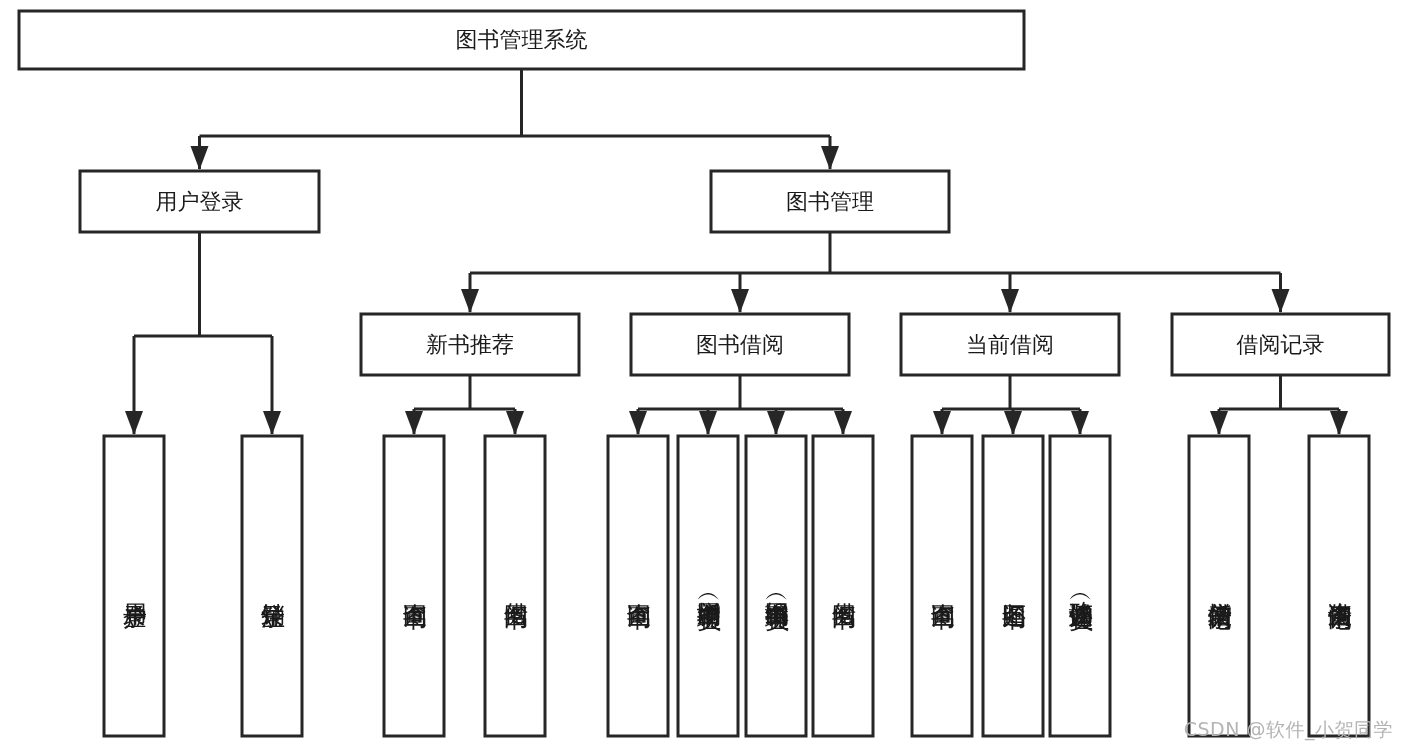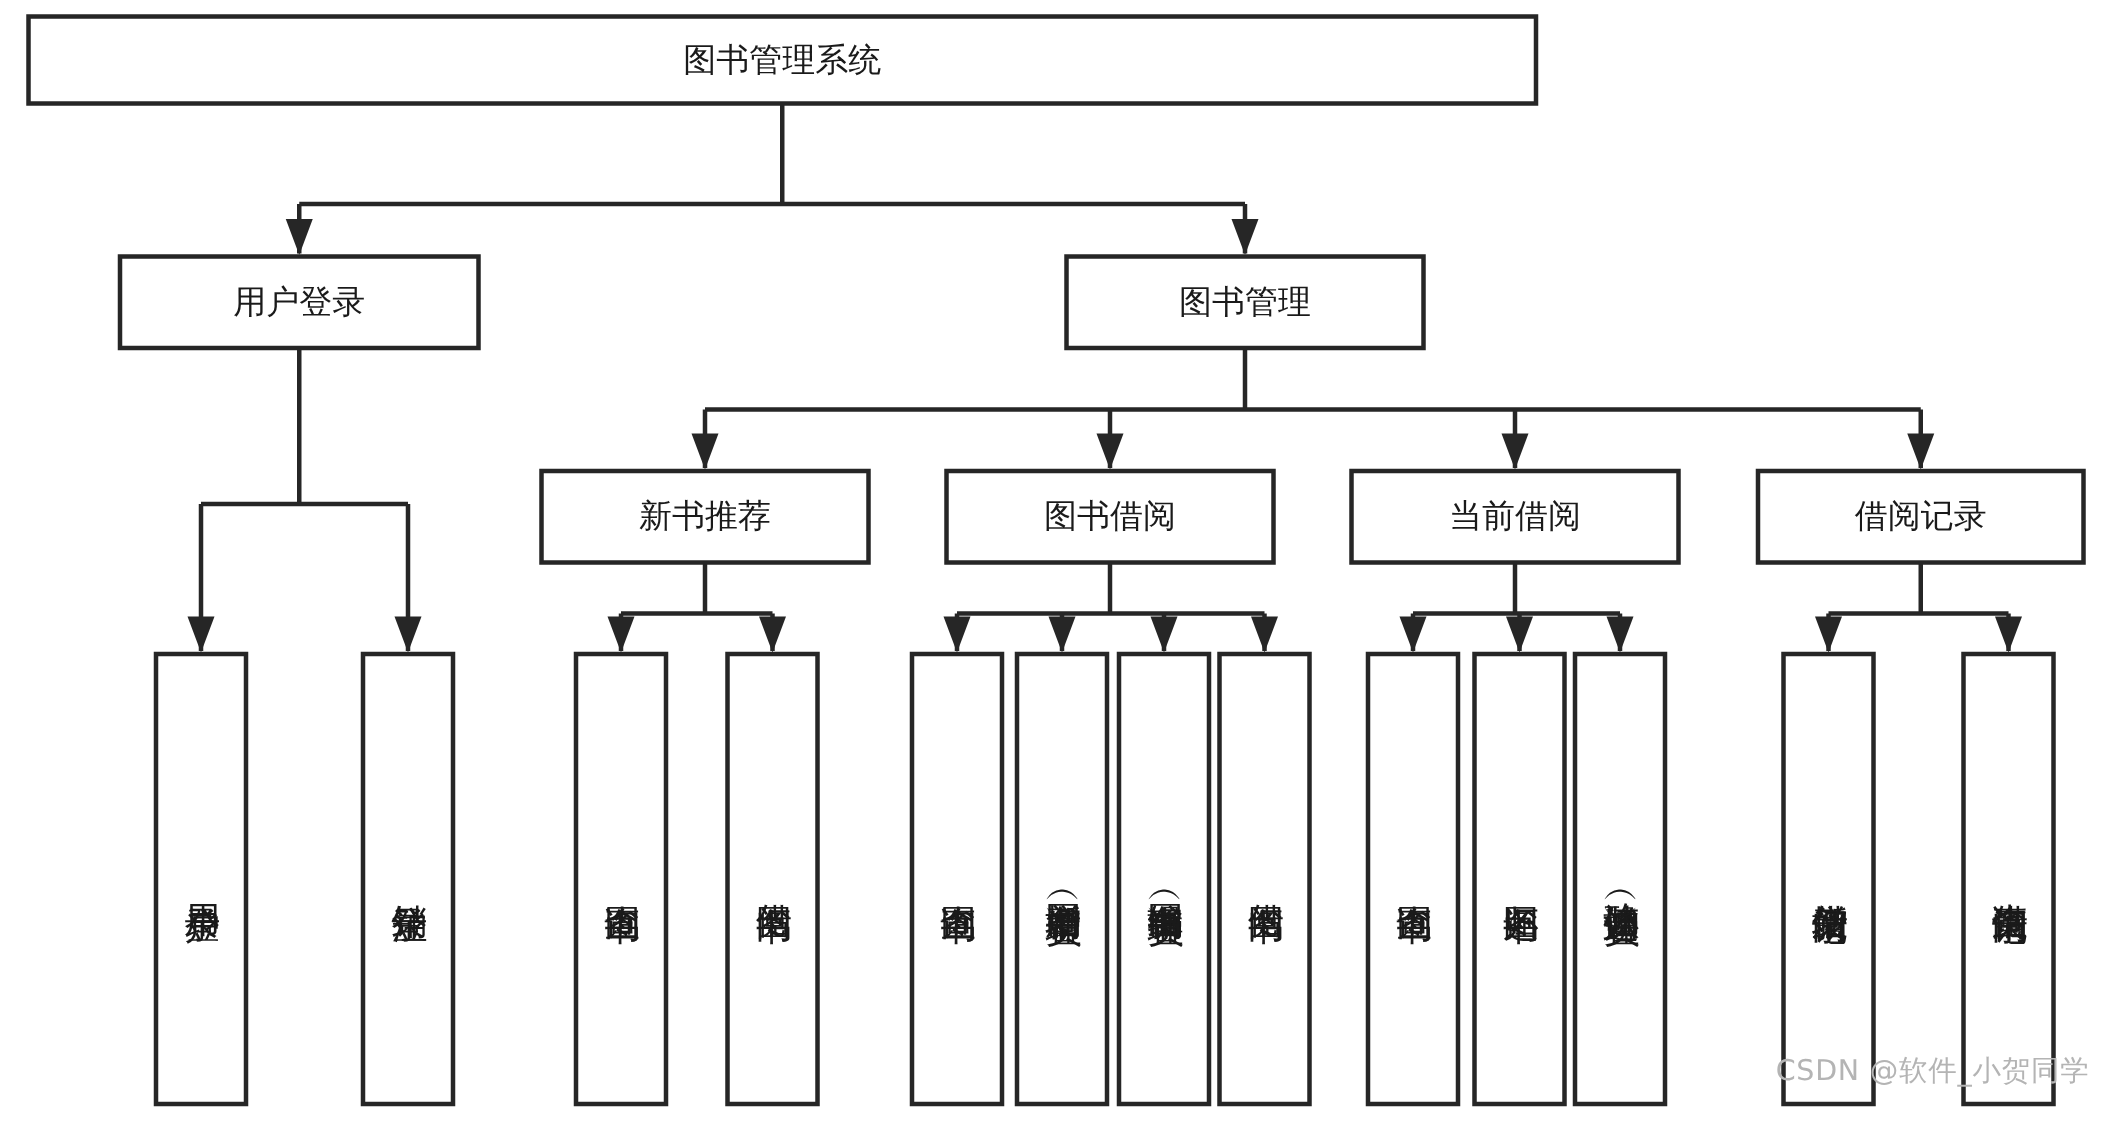--- a/index.html
+++ b/index.html
@@ -59,21 +59,21 @@
     font-size: 24px;
     line-height: 1.08;
     color: #1a1a1a;
     letter-spacing: 1px;
     pointer-events: none;
     white-space: nowrap;
   }
   .watermark {
     position: absolute;
     right: 12px;
-    bottom: 20px;
+    bottom: 4px;
     font-family: "DejaVu Sans", "Liberation Sans", sans-serif;
     font-size: 19px;
     color: #b4b4b4;
     letter-spacing: 0.5px;
     white-space: nowrap;
   }
 </style>
 </head>
 <body>
 

